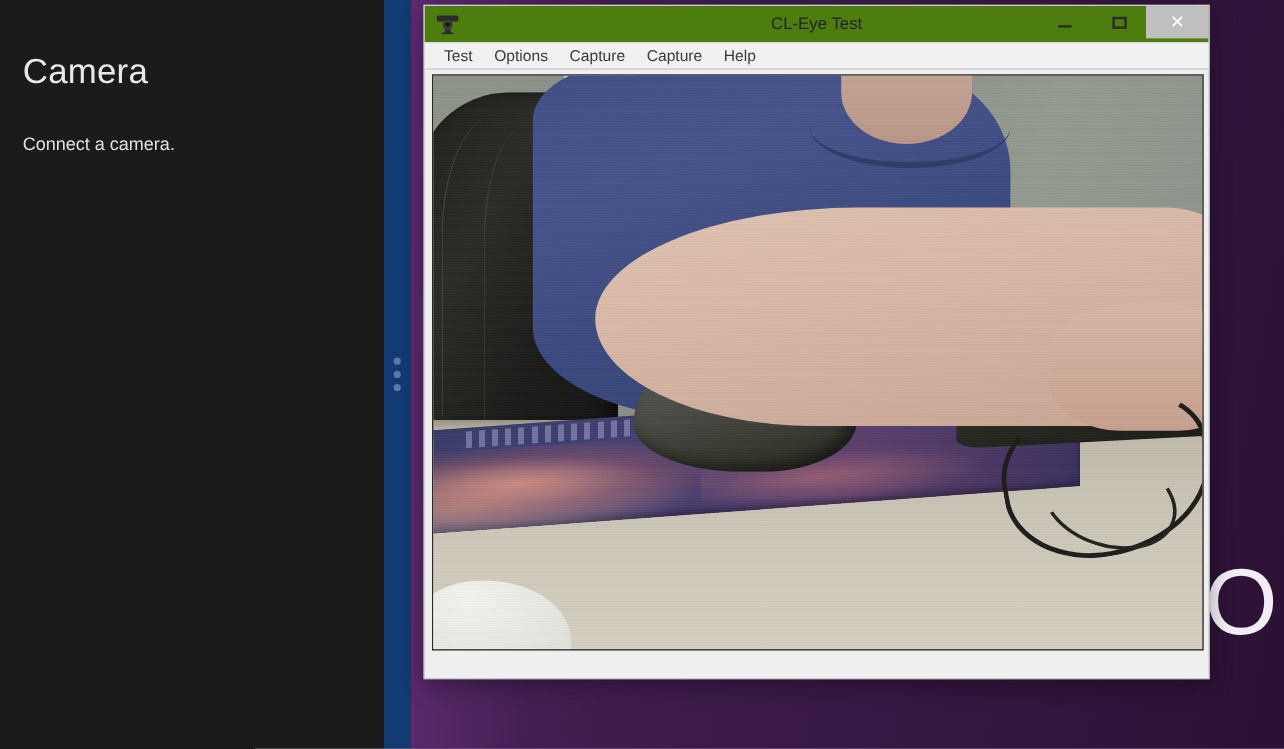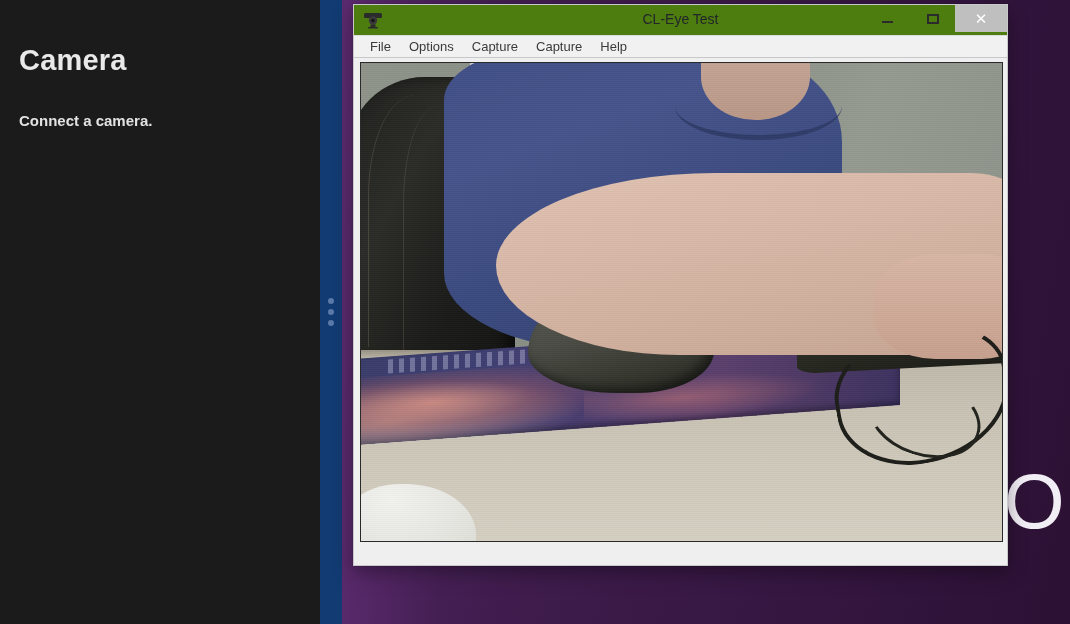--- a/index.html
+++ b/index.html
@@ -42,30 +42,30 @@
   
   .left-pane {
     position: absolute; left: 0; top: 0;
     width: 320px; height: 624px;
     background: #1b1b1b;
   }
   .left-title {
     position: absolute;
     left: 19px; top: 44px;
     font-size: 29px;
-    font-weight: 700;
+    font-weight: 400;
     color: #e9e9e9;
     letter-spacing: 0.2px;
     white-space: nowrap;
   }
   .left-sub {
     position: absolute;
     left: 19px; top: 112px;
     font-size: 15px;
-    font-weight: 700;
+    font-weight: 400;
     color: #e2e2e2;
     white-space: nowrap;
   }
 
   
   .splitter {
     position: absolute; left: 320px; top: 0;
     width: 22px; height: 624px;
     background: #123b73;
   }
@@ -385,21 +385,21 @@
         <div class="wbtn">
           <i class="glyph-max"></i>
         </div>
         <div class="wbtn close">
           <span class="glyph-close">✕</span>
         </div>
       </div>
     </div>
 
     <div class="menubar">
-      <div class="menuitem">File</div>
+      <div class="menuitem">Test</div>
       <div class="menuitem">Options</div>
       <div class="menuitem">Capture</div>
       <div class="menuitem">Capture</div>
       <div class="menuitem">Help</div>
     </div>
 
     <div class="video-wrap">
       <div class="video">
         <div class="v-wall"></div>
         <div class="v-paper"></div>

